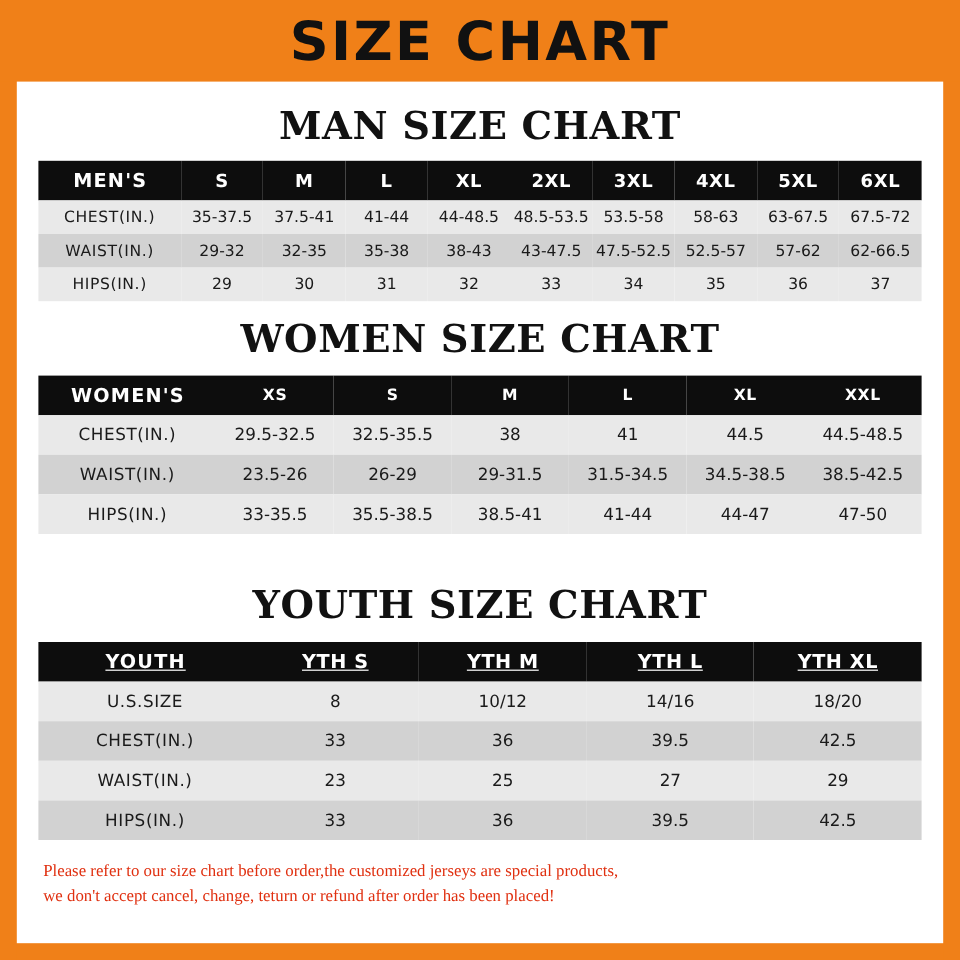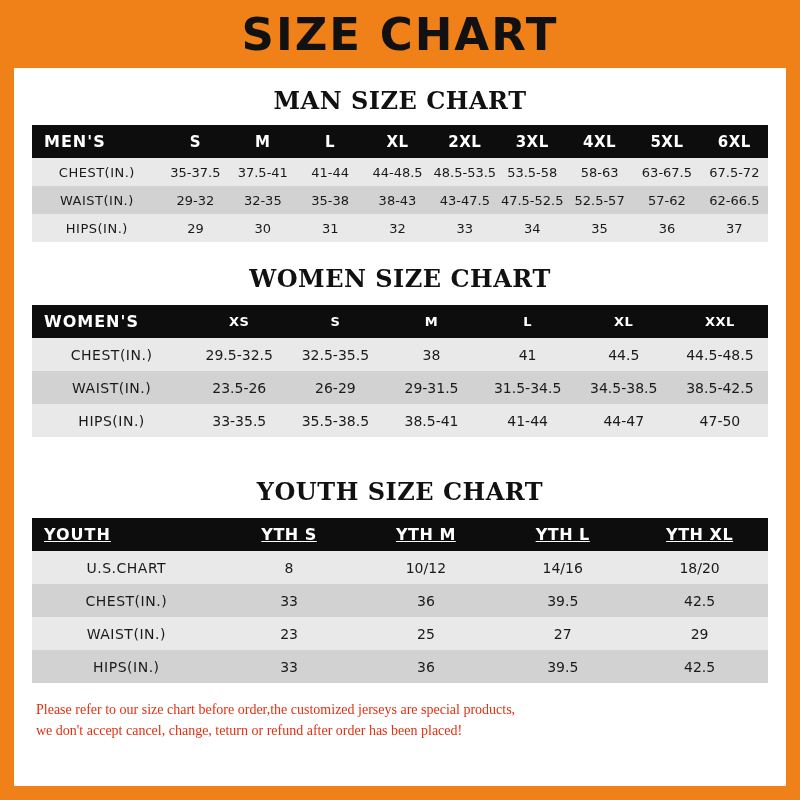--- a/index.html
+++ b/index.html
@@ -40,26 +40,26 @@
     line-height: 1;
     text-align: right;
   }
   .content {
     padding: 0 18px;
   }
   .section-title {
     text-align: center;
     font-family: "DejaVu Serif", serif;
     font-weight: bold;
-    font-size: 24px;
+    font-size: 32px;
     color: #111111;
     letter-spacing: 0.5px;
   }
   .t1 { margin-top: 18px; margin-bottom: 10px; }
-  .t2 { margin-top: 22px; margin-bottom: 12px; }
+  .t2 { margin-top: 12px; margin-bottom: 12px; }
   .t3 { margin-top: 40px; margin-bottom: 12px; }
 
   table.chart {
     border-collapse: collapse;
     width: 100%;
     table-layout: fixed;
   }
   table.chart td, table.chart th {
     text-align: center;
     vertical-align: middle;
@@ -68,22 +68,22 @@
   }
   .hdr-row td, .hdr-row th {
     background: #0d0d0d;
     color: #ffffff;
     font-weight: bold;
     font-size: 15px;
     height: 33px;
     letter-spacing: 0.5px;
   }
   .hdr-row .corner {
-    text-align: left;
-    padding-left: 12px;
+    text-align: center;
+    padding-left: 1px;
     font-size: 16px;
     letter-spacing: 1px;
   }
   .body-row td {
     height: 28px;
     font-size: 13px;
     color: #1a1a1a;
   }
   .row-a td { background: #e9e9e9; }
   .row-b td { background: #d2d2d2; }
@@ -222,21 +222,21 @@
     <table class="chart youth-chart">
       <tbody id="youth-tbody">
           <tr class="hdr-row">
             <td class="corner" style="width: 24%;">YOUTH</td>
             <td>YTH S</td>
             <td>YTH M</td>
             <td>YTH L</td>
             <td>YTH XL</td>
           </tr>
           <tr class="body-row row-a">
-            <td class="row-label">U.S.CHART</td>
+            <td class="row-label">U.S.SIZE</td>
             <td>8</td>
             <td>10/12</td>
             <td>14/16</td>
             <td>18/20</td>
           </tr>
           <tr class="body-row row-b">
             <td class="row-label">CHEST(IN.)</td>
             <td>33</td>
             <td>36</td>
             <td>39.5</td>

